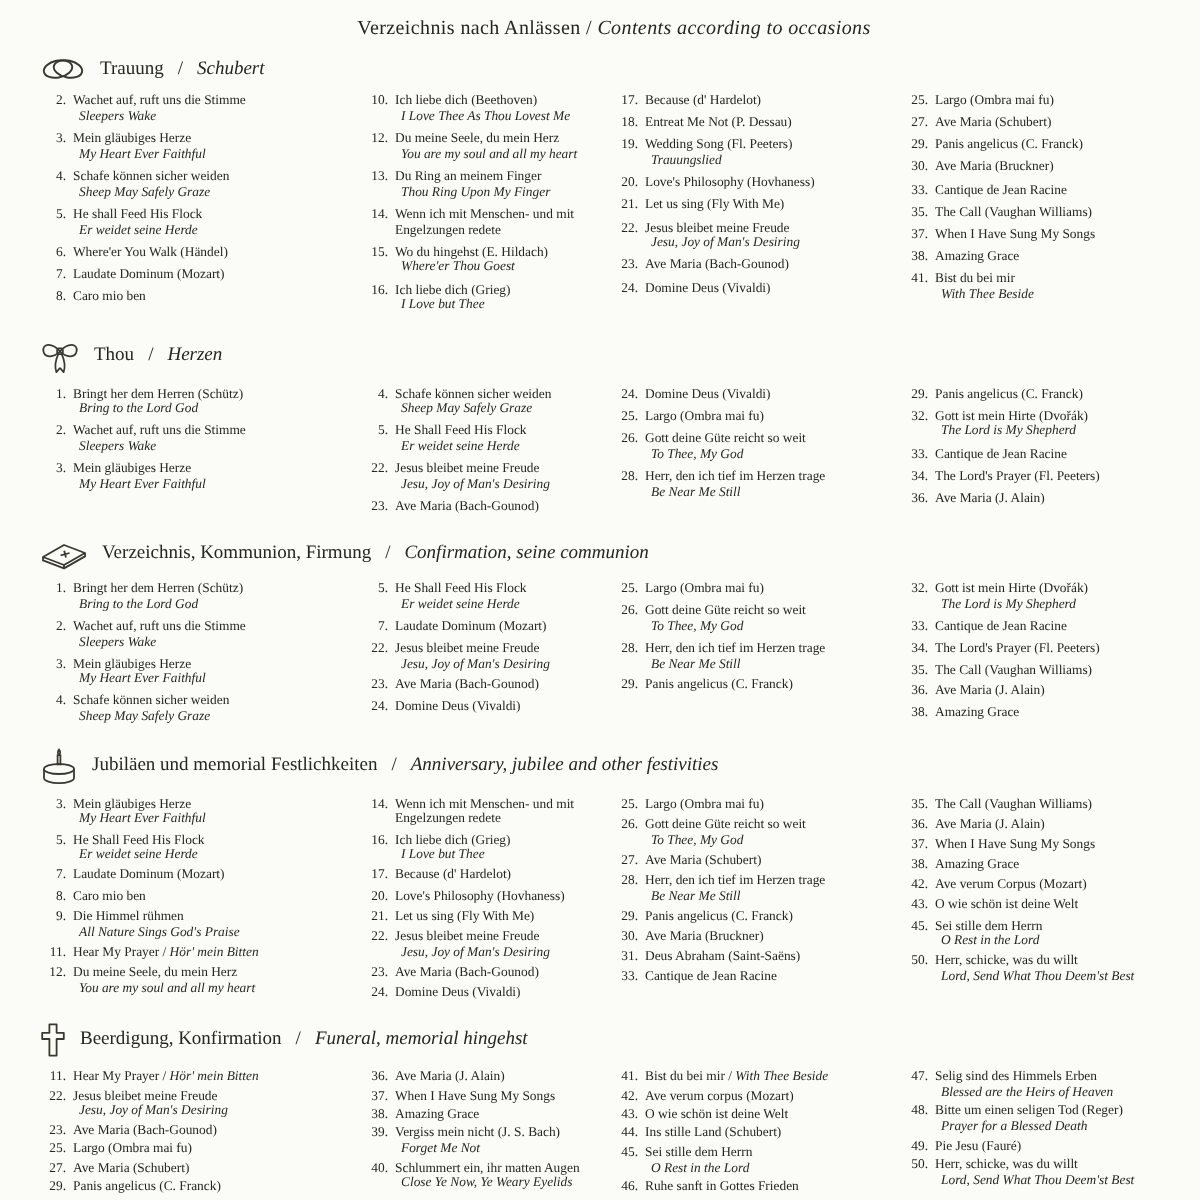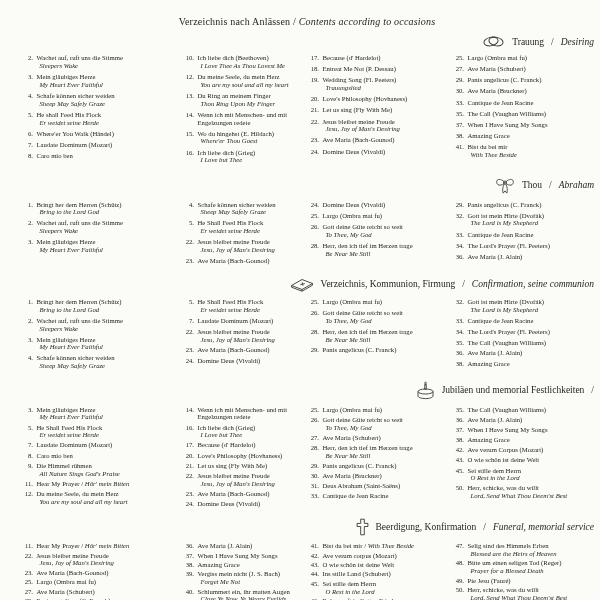--- a/index.html
+++ b/index.html
@@ -1,26 +1,26 @@
 <!DOCTYPE html>
 <html><head>
 <meta charset="utf-8">
 <style>
   html,body{margin:0;padding:0}
   body{
     width:600px;height:600px;overflow:hidden;
     background:#fbfbf8;color:#26251f;
     font-family:"Liberation Serif","DejaVu Serif",serif;
   }
-  .page{padding:16px 6px 0 20px;box-sizing:border-box;width:600px;height:600px}
+  .page{padding:9px 6px 0 20px;box-sizing:border-box;width:600px;height:600px}
   .page-title{text-align:center;font-size:10px;letter-spacing:.2px;margin-bottom:1px;white-space:nowrap}
   .italic{font-style:italic}
   .section{margin-top:8px}
   .section-header{
-    display:flex;align-items:center;justify-content:flex-end;gap:7px;
+    display:flex;align-items:center;justify-content:flex-start;gap:7px;
     font-size:9.5px;margin-bottom:6px;white-space:nowrap;
   }
   .icon{display:inline-flex;align-items:center}
   .icon svg{display:block}
   .cols{display:grid;grid-template-columns:161px 125px 145px 141px}
   .col{min-width:0}
   .entry{display:flex;font-size:6.7px;line-height:1.16;margin-bottom:3.4px;padding-right:9px}
   .num{width:13px;min-width:13px;text-align:right;margin-right:3.5px}
   .body{min-width:0}
   .sub{display:block;font-style:italic;padding-left:3px}
@@ -40,21 +40,21 @@
       <div class="section s0">
         <div class="section-header">
           <span class="icon">
             <svg width="23" height="13" viewBox="0 0 24 13" fill="none" stroke="#3a392f" stroke-width="1">
               <ellipse cx="9.4" cy="6.5" rx="7.5" ry="4.4" transform="rotate(-12 9.4 6.5)"></ellipse>
               <ellipse cx="14.6" cy="6.5" rx="7.5" ry="4.4" transform="rotate(12 14.6 6.5)"></ellipse>
             </svg>
           </span>
           <span>Trauung</span>
           <span> / </span>
-          <span class="italic">Desiring</span>
+          <span class="italic">Schubert</span>
         </div>
         <div class="cols">
           <div class="col">
             <div class="entry">
               <span class="num">2.</span>
               <span class="body"><span class="t">Wachet auf, ruft uns die Stimme</span><span class="sub">Sleepers Wake</span></span>
             </div>
             <div class="entry">
               <span class="num">3.</span>
               <span class="body"><span class="t">Mein gläubiges Herze</span><span class="sub">My Heart Ever Faithful</span></span>
@@ -186,21 +186,21 @@
             <svg width="20" height="19" viewBox="0 0 21 19" fill="none" stroke="#3a392f" stroke-width="0.9" stroke-linejoin="round">
               <path d="M10.5 6.5 C6 1.5 1 2.5 1.8 6.5 C2.6 10.5 7.5 9.5 10.5 6.5 Z"></path>
               <path d="M10.5 6.5 C15 1.5 20 2.5 19.2 6.5 C18.4 10.5 13.5 9.5 10.5 6.5 Z"></path>
               <rect x="9" y="5" width="3" height="3" rx="0.8"></rect>
               <path d="M9.6 8 C8 11.5 7.6 14.5 8.6 17.5 L10.5 15.2"></path>
               <path d="M11.4 8 C13 11.5 13.4 14.5 12.4 17.5 L10.5 15.2"></path>
             </svg>
           </span>
           <span>Thou</span>
           <span> / </span>
-          <span class="italic">Abraham</span>
+          <span class="italic">Herzen</span>
         </div>
         <div class="cols">
           <div class="col">
             <div class="entry">
               <span class="num">1.</span>
               <span class="body"><span class="t">Bringt her dem Herren (Schütz)</span><span class="sub">Bring to the Lord God</span></span>
             </div>
             <div class="entry">
               <span class="num">2.</span>
               <span class="body"><span class="t">Wachet auf, ruft uns die Stimme</span><span class="sub">Sleepers Wake</span></span>
@@ -376,20 +376,21 @@
           <span class="icon">
             <svg width="19" height="19" viewBox="0 0 19 19" fill="none" stroke="#3a392f" stroke-width="0.9">
               <ellipse cx="9.5" cy="10.5" rx="7.5" ry="2.5"></ellipse>
               <path d="M2 10.5 L2 15 C2 16.4 5.4 17.6 9.5 17.6 C13.6 17.6 17 16.4 17 15 L17 10.5"></path>
               <rect x="8.8" y="3.6" width="1.4" height="4.6"></rect>
               <path d="M9.5 0.8 C10.3 1.8 10.3 2.7 9.5 3.3 C8.7 2.7 8.7 1.8 9.5 0.8 Z"></path>
             </svg>
           </span>
           <span>Jubiläen und memorial Festlichkeiten</span>
           <span> / </span>
+          <span class="italic">Anniversary, jubilee and other festivities</span>
         </div>
         <div class="cols">
           <div class="col">
             <div class="entry">
               <span class="num">3.</span>
               <span class="body"><span class="t">Mein gläubiges Herze</span><span class="sub">My Heart Ever Faithful</span></span>
             </div>
             <div class="entry">
               <span class="num">5.</span>
               <span class="body"><span class="t">He Shall Feed His Flock</span><span class="sub">Er weidet seine Herde</span></span>
@@ -521,21 +522,21 @@
       </div>
       <div class="section s4">
         <div class="section-header">
           <span class="icon">
             <svg width="13" height="18" viewBox="0 0 13 18" fill="none" stroke="#3a392f" stroke-width="0.9" stroke-linejoin="round">
               <path d="M4.7 1.2 L8.3 1.2 L8.3 5.4 L11.9 5.4 L11.9 8.5 L8.3 8.5 L8.3 16.8 L4.7 16.8 L4.7 8.5 L1.1 8.5 L1.1 5.4 L4.7 5.4 Z"></path>
             </svg>
           </span>
           <span>Beerdigung, Konfirmation</span>
           <span> / </span>
-          <span class="italic">Funeral, memorial service</span>
+          <span class="italic">Funeral, memorial hingehst</span>
         </div>
         <div class="cols">
           <div class="col">
             <div class="entry">
               <span class="num">11.</span>
               <span class="body"><span class="t">Hear My Prayer</span><span> / </span><span class="sub inline">Hör' mein Bitten</span></span>
             </div>
             <div class="entry">
               <span class="num">22.</span>
               <span class="body"><span class="t">Jesus bleibet meine Freude</span><span class="sub">Jesu, Joy of Man's Desiring</span></span>

